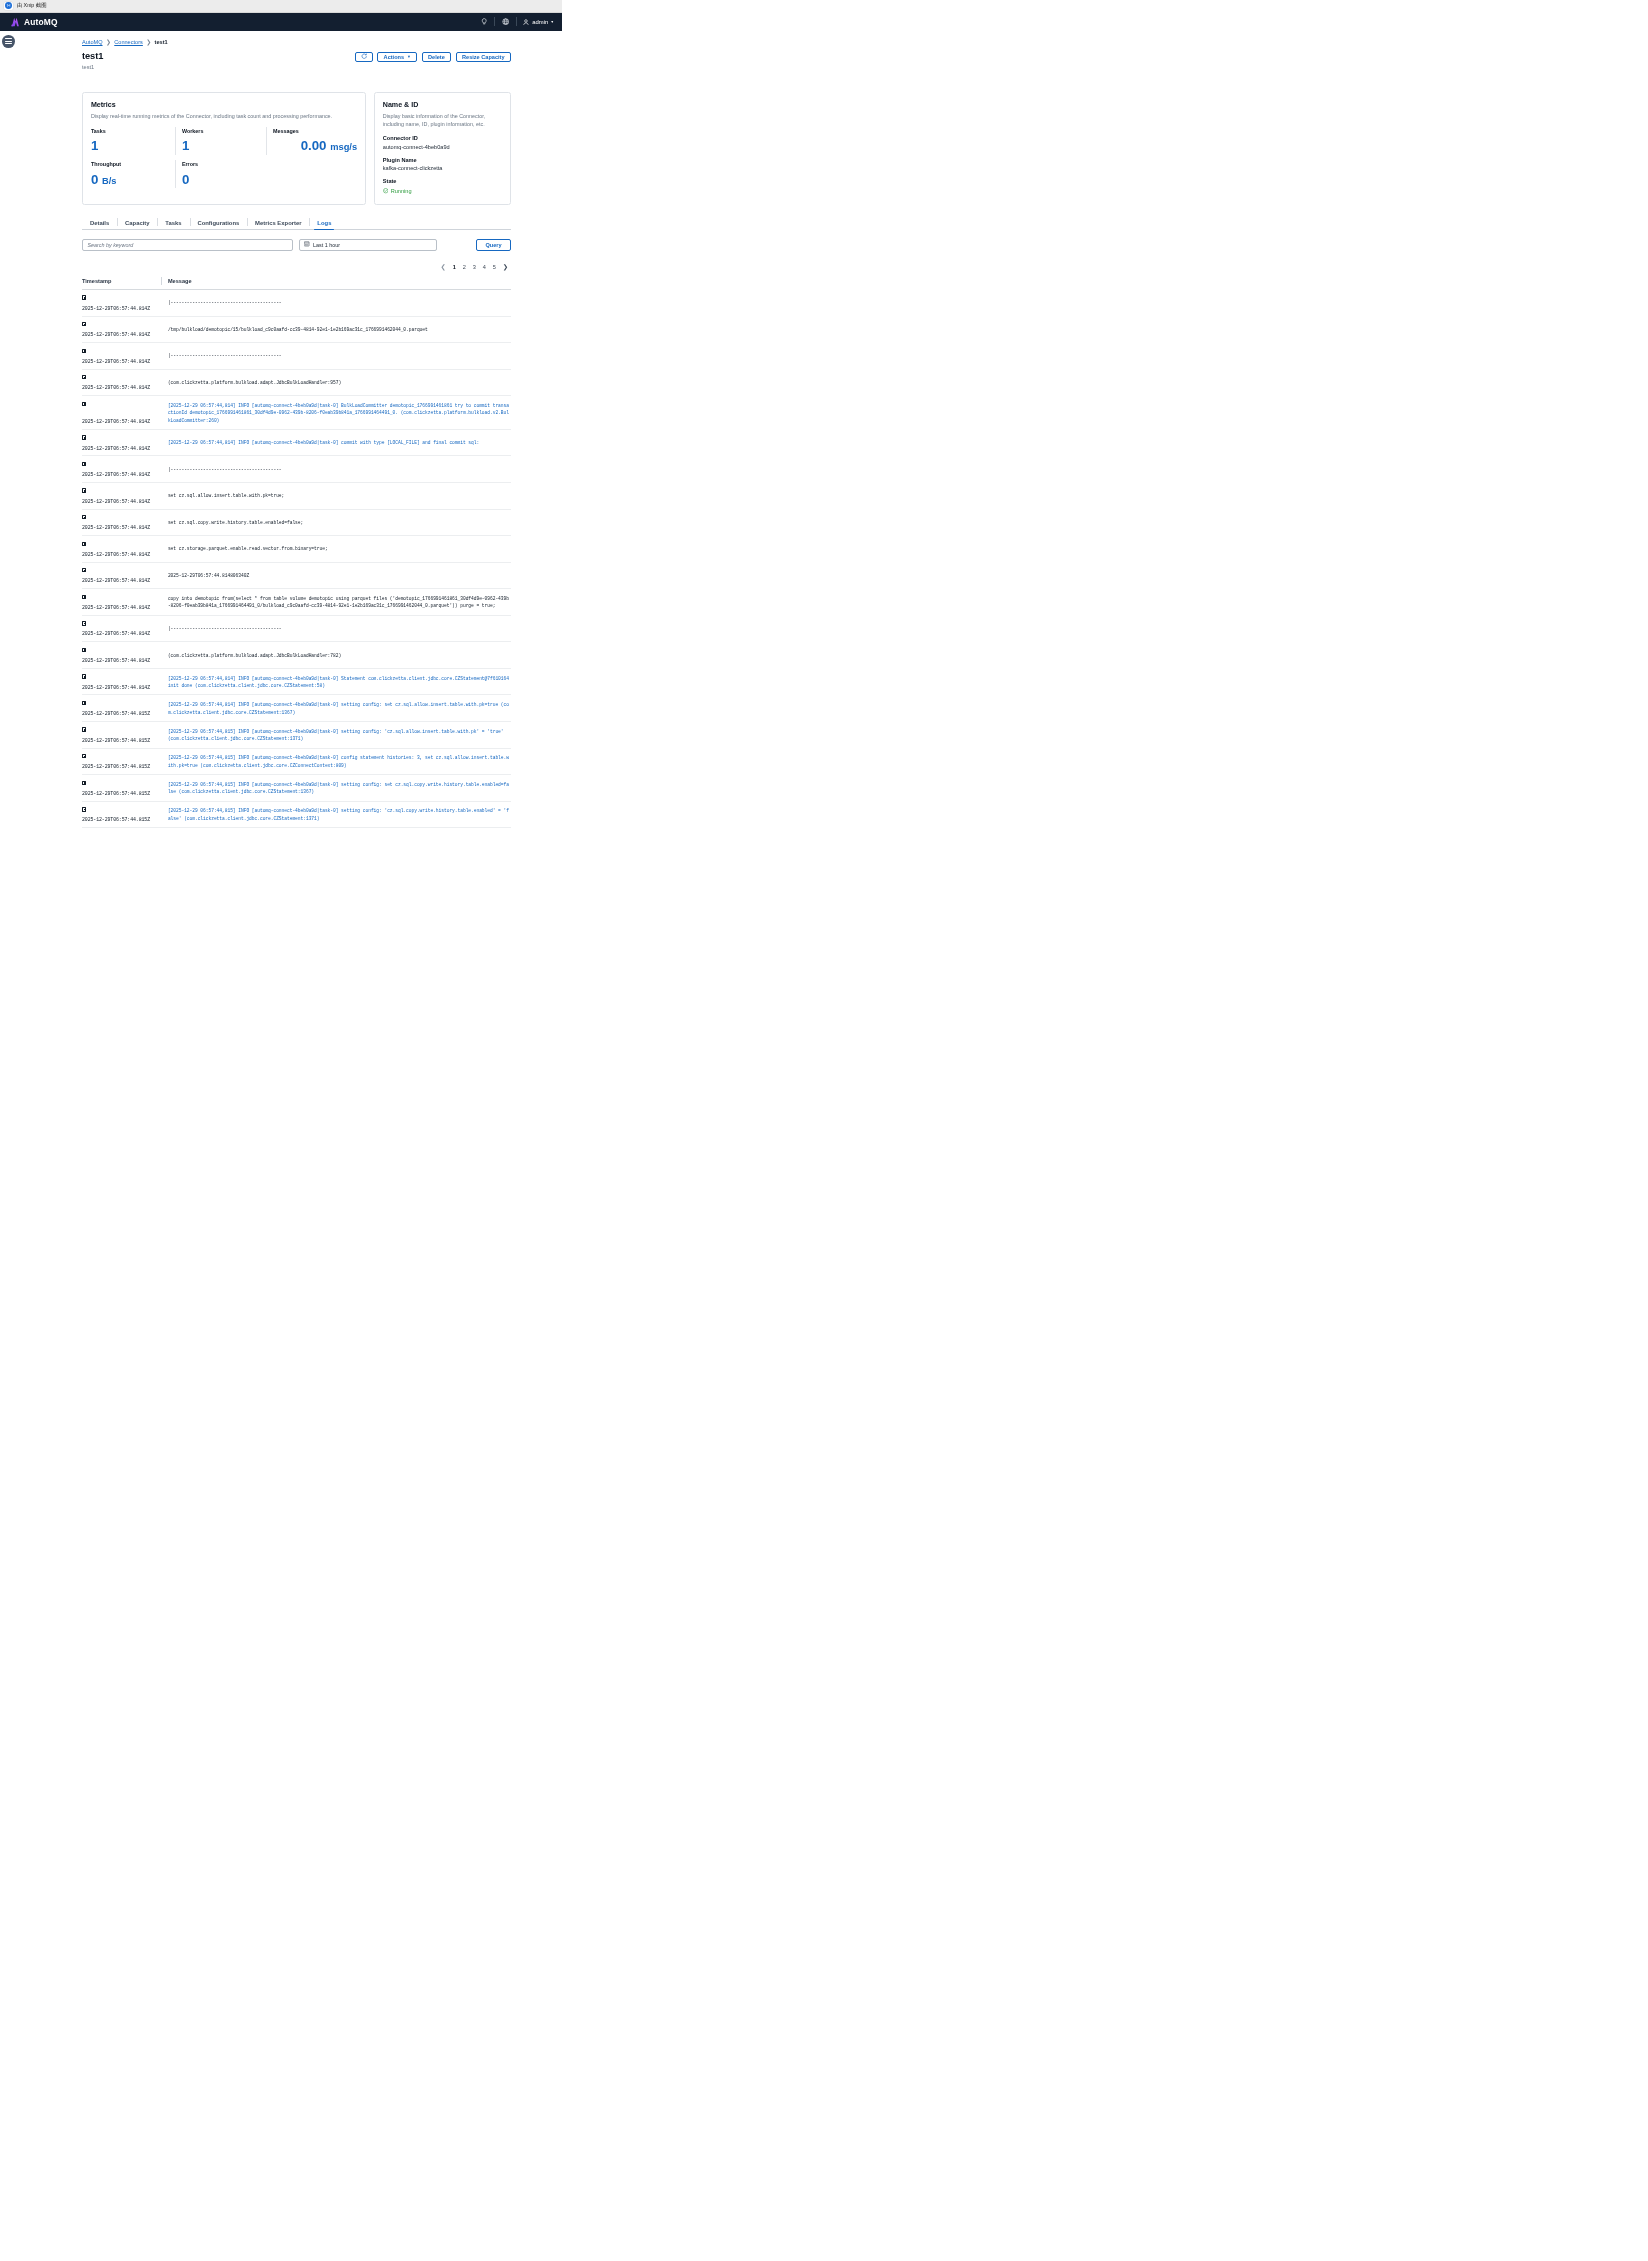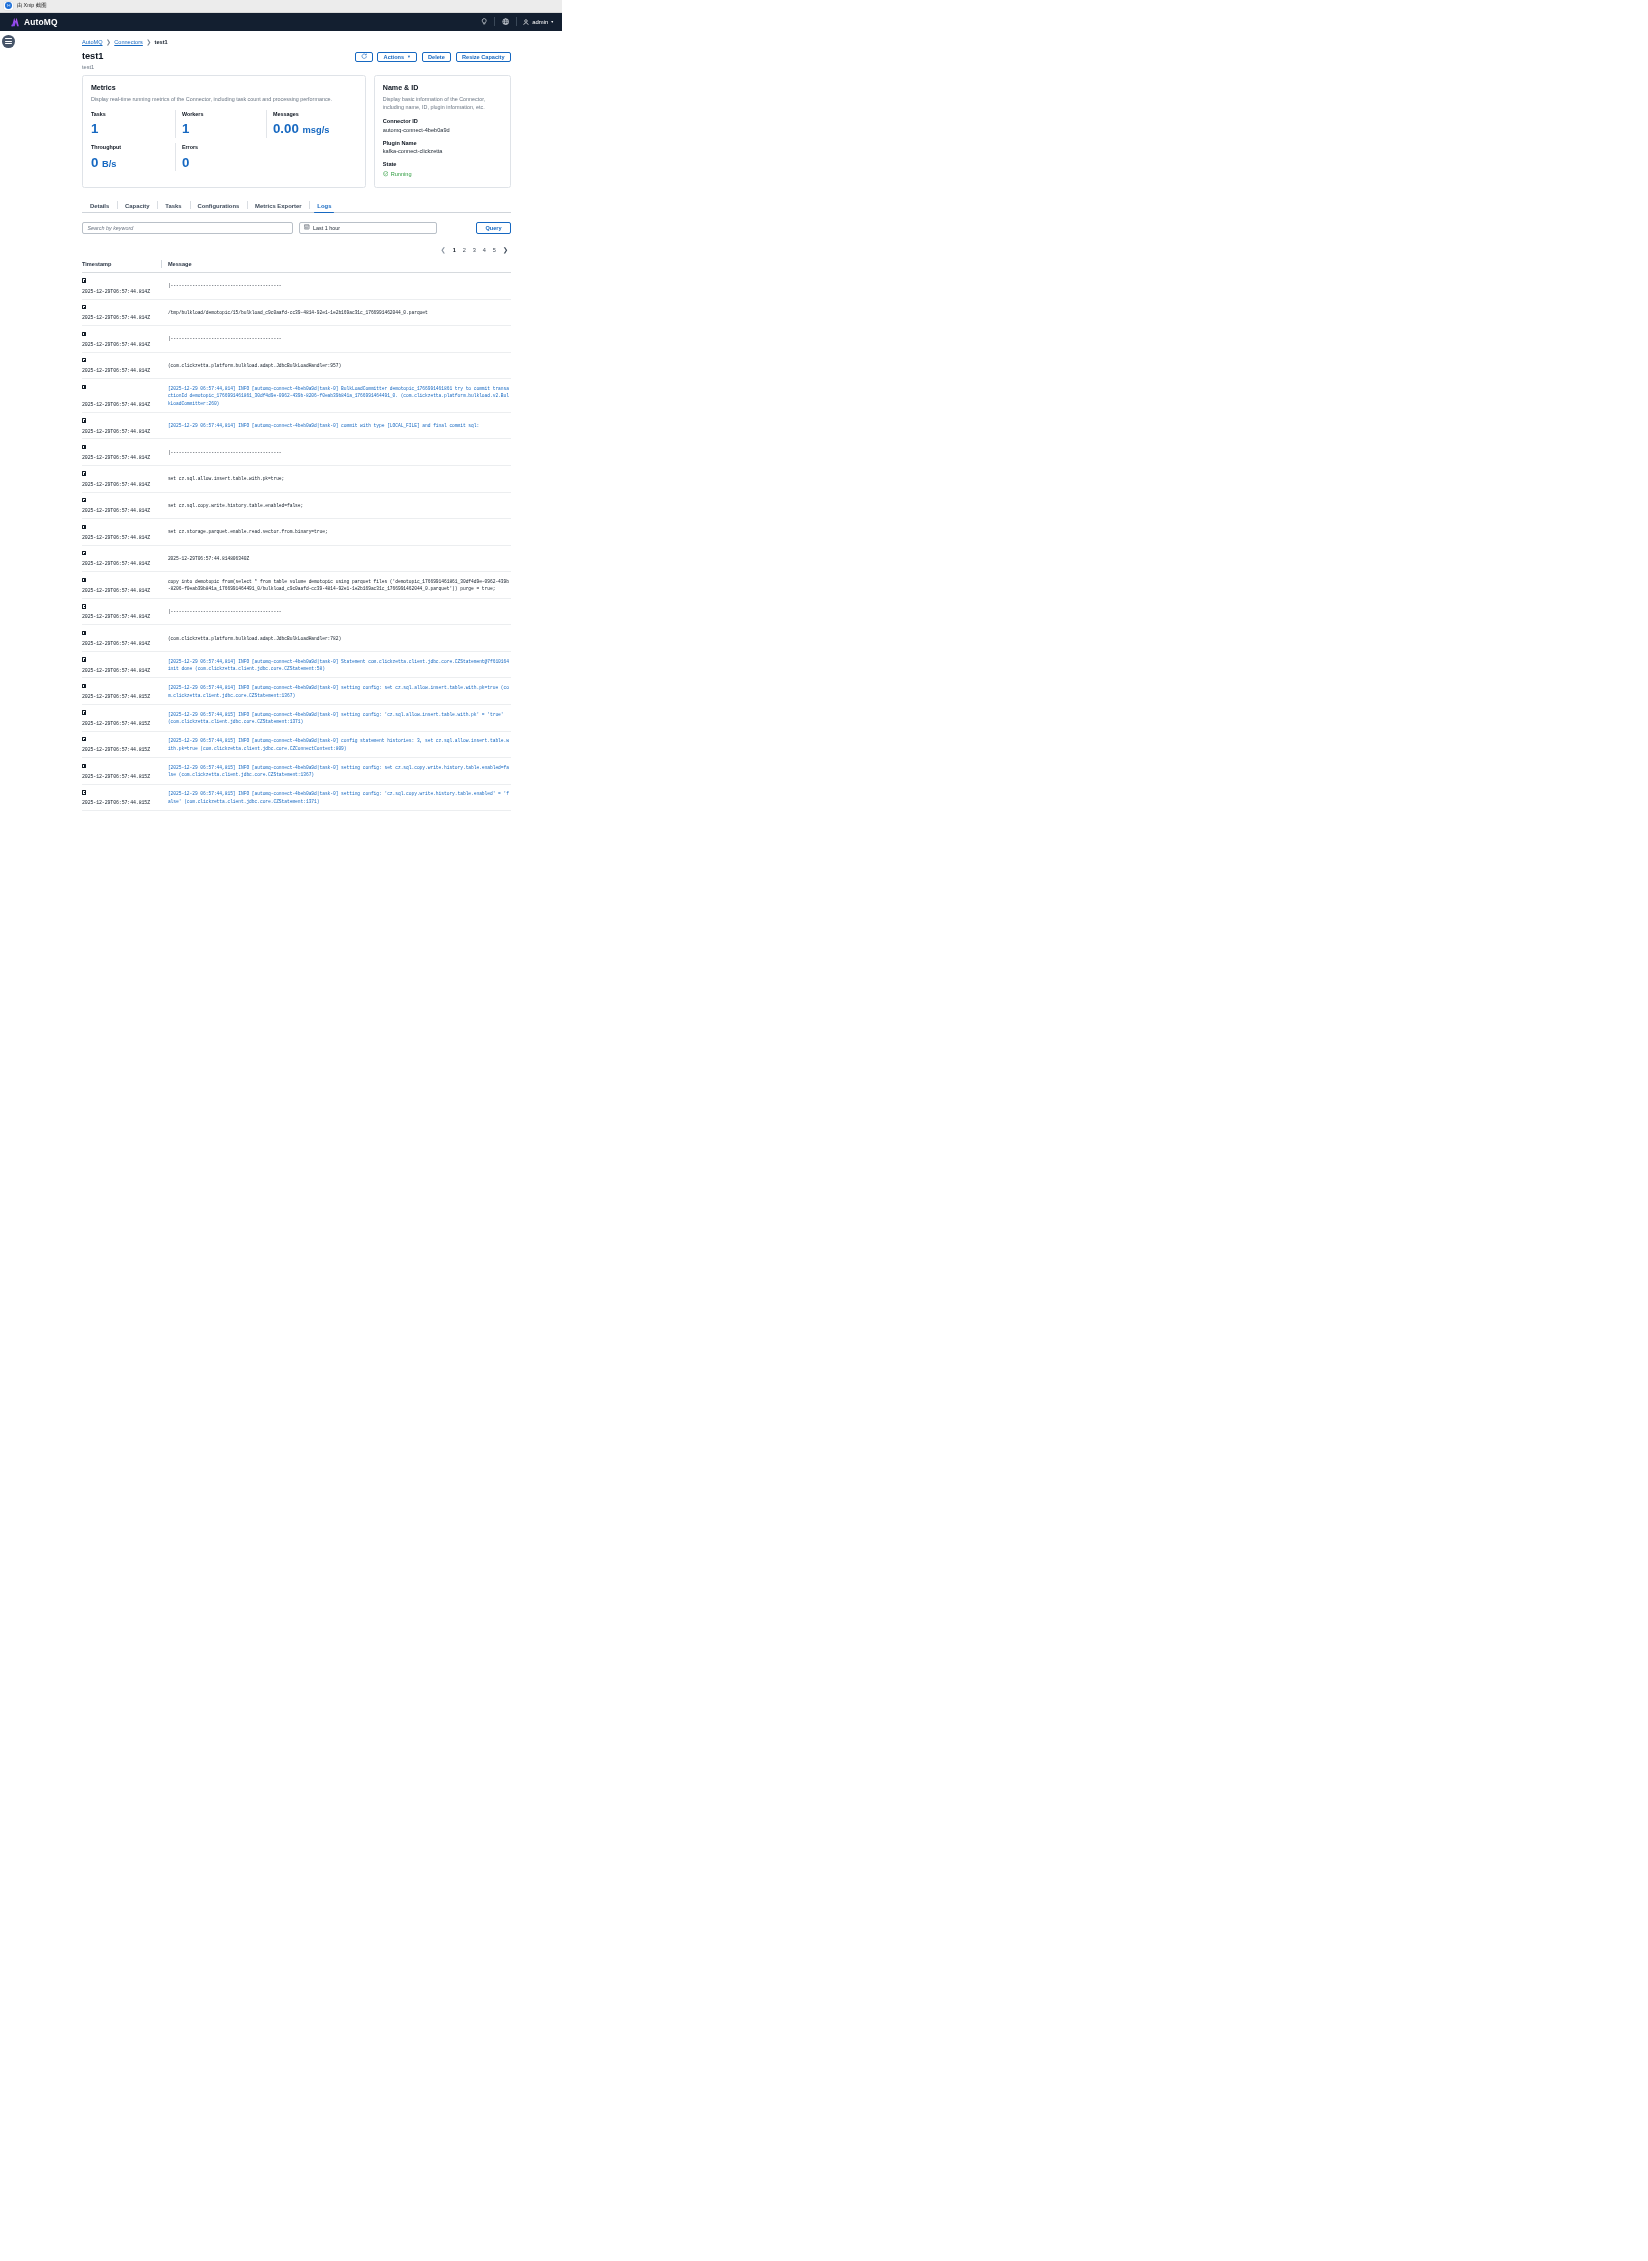--- a/index.html
+++ b/index.html
@@ -123,21 +123,21 @@
     white-space: nowrap;
     font-family: "Liberation Sans", sans-serif;
   }
   .btn.icon-only { width: 17.7px; padding: 0; }
   .btn .caret { font-size: 3.9px; }
 
   
   .cards {
     display: flex;
     gap: 7.9px;
-    margin-top: 5px;
+    margin-top: 22px;
   }
   .card {
     border: 0.5px solid #dfe3e8;
     border-radius: 2.5px;
     background: #fff;
     padding: 7.9px 7.9px 8.8px 7.9px;
   }
   .card-metrics { flex: 0 0 284px; }
   .card-nameid { flex: 1 1 auto; }
   .card-h { font-size: 7.1px; font-weight: 700; color: #0d1520; }
@@ -150,21 +150,21 @@
     content: "";
     position: absolute; left: 0; top: -1px; bottom: -2px;
     width: 0.5px; background: #e2e5e9;
   }
   .metric-label { font-size: 5.4px; font-weight: 700; color: #0d1520; }
   .metric-value {
     font-size: 13.3px; font-weight: 700; color: #1668c1;
     margin-top: 5.4px; line-height: 1;
   }
   .metric-value .unit { font-size: 9.3px; font-weight: 700; }
-  .metric-value.big { font-size: 13.3px; }
+  .metric-value.big { font-size: 13.3px; text-align: right; }
 
   .kv { margin-top: 6.9px; }
   .kv-k { font-size: 5.6px; font-weight: 700; color: #0d1520; }
   .kv-v { font-size: 5.6px; color: #1d2733; margin-top: 2.5px; }
   .state-line { display: flex; align-items: center; gap: 2.5px; margin-top: 2.5px; }
   .state-txt { font-size: 5.6px; color: #2e9c3f; }
 
   
   .tabs {
     display: flex;

